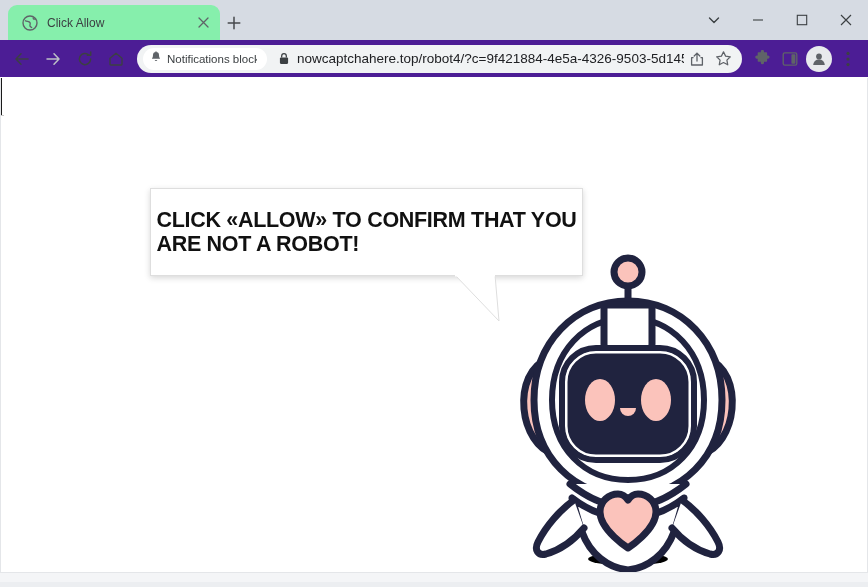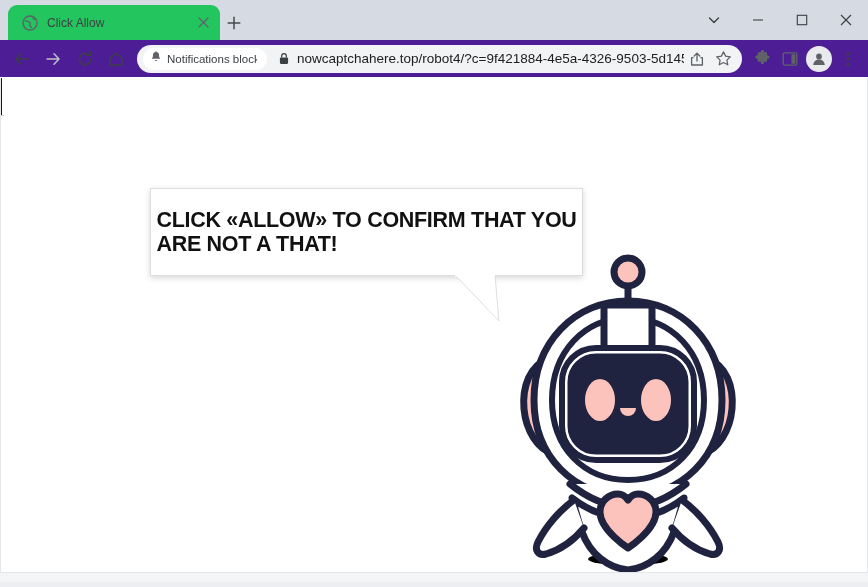--- a/index.html
+++ b/index.html
@@ -11,21 +11,21 @@
   }
   #app { position: relative; width: 868px; height: 587px; background: #d6dbe3; }
 
   
   .tabstrip {
     position: absolute; left: 0; top: 0; width: 868px; height: 40px;
     background: #d6dbe3;
   }
   .tab {
     position: absolute; left: 8px; top: 5px; width: 212px; height: 35px;
-    background: #22c55e;
+    background: #86efac;
     border-radius: 9px 9px 0 0;
     display: flex; align-items: center; padding: 0 8px;
   }
   .tab-favicon {
     width: 16px; height: 16px; margin-left: 6px; margin-right: 9px;
     flex: 0 0 16px;
   }
   .tab-title {
     font-size: 12px; color: #3c4043; white-space: nowrap;
     overflow: hidden; text-overflow: ellipsis; flex: 1 1 auto;
@@ -321,21 +321,21 @@
   </div>
 
   <div class="viewport">
 
     <div class="left-edge"></div>
     <div class="left-edge2"></div>
 
     <div class="bubble">
       <div class="bubble-text">
         <span>CLICK «ALLOW» TO CONFIRM THAT YOU</span><br>
-        <span>ARE NOT A THAT!</span>
+        <span>ARE NOT A ROBOT!</span>
       </div>
     </div>
 
     <svg class="bubble-tail" viewBox="0 0 50 48">
       <path d="M0 0 L44 46 L40 0 Z" fill="#ffffff" stroke="#dedede" stroke-width="1"></path>
       <path d="M0 0 H40" stroke="#ffffff" stroke-width="3"></path>
     </svg>
 
     <svg class="robot" viewBox="0 0 232 325">
       <g fill="none" stroke="#20233f" stroke-width="7" stroke-linecap="round" stroke-linejoin="round">

